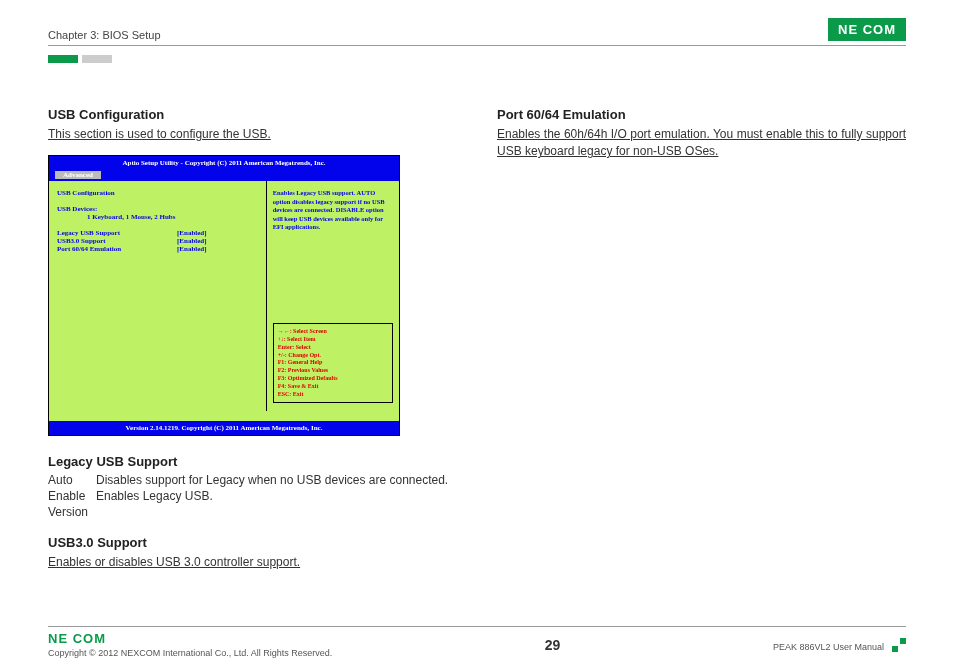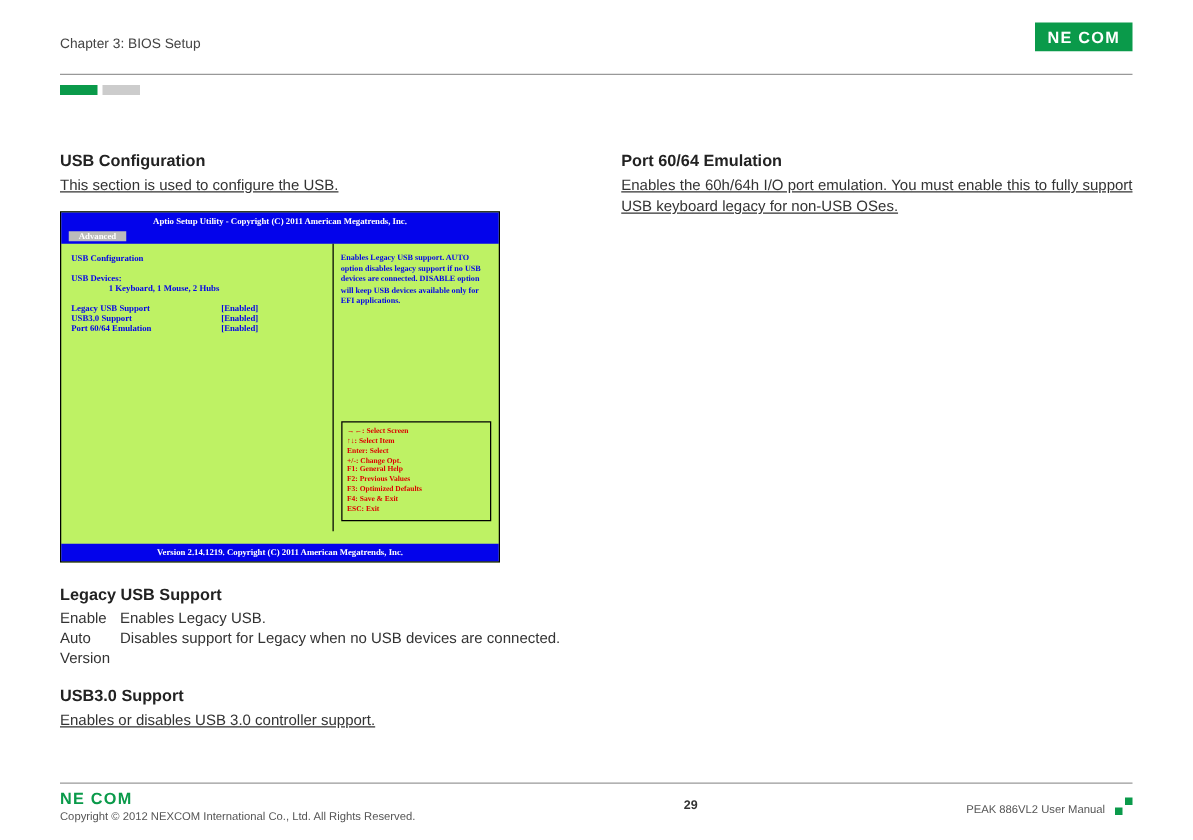--- a/index.html
+++ b/index.html
@@ -13,21 +13,21 @@
     color: #333;
   }
   .page {
     padding: 18px 48px 0 48px;
   }
   .topbar {
     border-bottom: 1px solid #999;
     display: flex;
     justify-content: space-between;
     align-items: flex-end;
-    padding-bottom: 18px;
+    padding-bottom: 4px;
   }
   .chapter {
     font-size: 11px;
     color: #444;
   }
   .logo {
     background: #0a9a4a;
     color: #fff;
     font-weight: bold;
     font-size: 13px;
@@ -141,21 +141,21 @@
     right:48px;
     border-top:1px solid #999;
     padding-top:4px;
     display:flex;
     justify-content:space-between;
     font-size:9px;
     color:#555;
     align-items:center;
   }
   .footer .logo-row { display:flex; align-items:center; gap:6px;}
-  .footer .pgnum { font-weight:bold; font-size:10px; color:#333;}
+  .footer .pgnum { font-weight:bold; font-size:14px; color:#333;}
   .port-para { text-align: justify; }
   .corner-mark {
     width:14px; height:14px;
     position:relative;
   }
   .corner-mark::before {
     content:'';position:absolute;top:0;right:0;width:6px;height:6px;background:#0a9a4a;
   }
   .corner-mark::after {
     content:'';position:absolute;bottom:0;left:0;width:6px;height:6px;background:#0a9a4a;
@@ -217,26 +217,26 @@
               <div>ESC: Exit</div>
             </div>
           </div>
         </div>
         <div class="bios-ftr">Version 2.14.1219. Copyright (C) 2011 American Megatrends, Inc.</div>
       </div>
 
       <h3 style="margin-top:18px">Legacy USB Support</h3>
       <div class="def-table">
         <div class="r">
+          <div class="k">Auto</div>
+          <div>Disables support for Legacy when no USB devices are connected.</div>
+        </div>
+        <div class="r">
           <div class="k">Enable</div>
           <div>Enables Legacy USB.</div>
-        </div>
-        <div class="r">
-          <div class="k">Auto</div>
-          <div>Disables support for Legacy when no USB devices are connected.</div>
         </div>
         <div class="r">
           <div class="k">Version</div>
         </div>
       </div>
 
       <h3 style="margin-top:16px">USB3.0 Support</h3>
       <p>Enables or disables USB 3.0 controller support.</p>
     </div>
 

